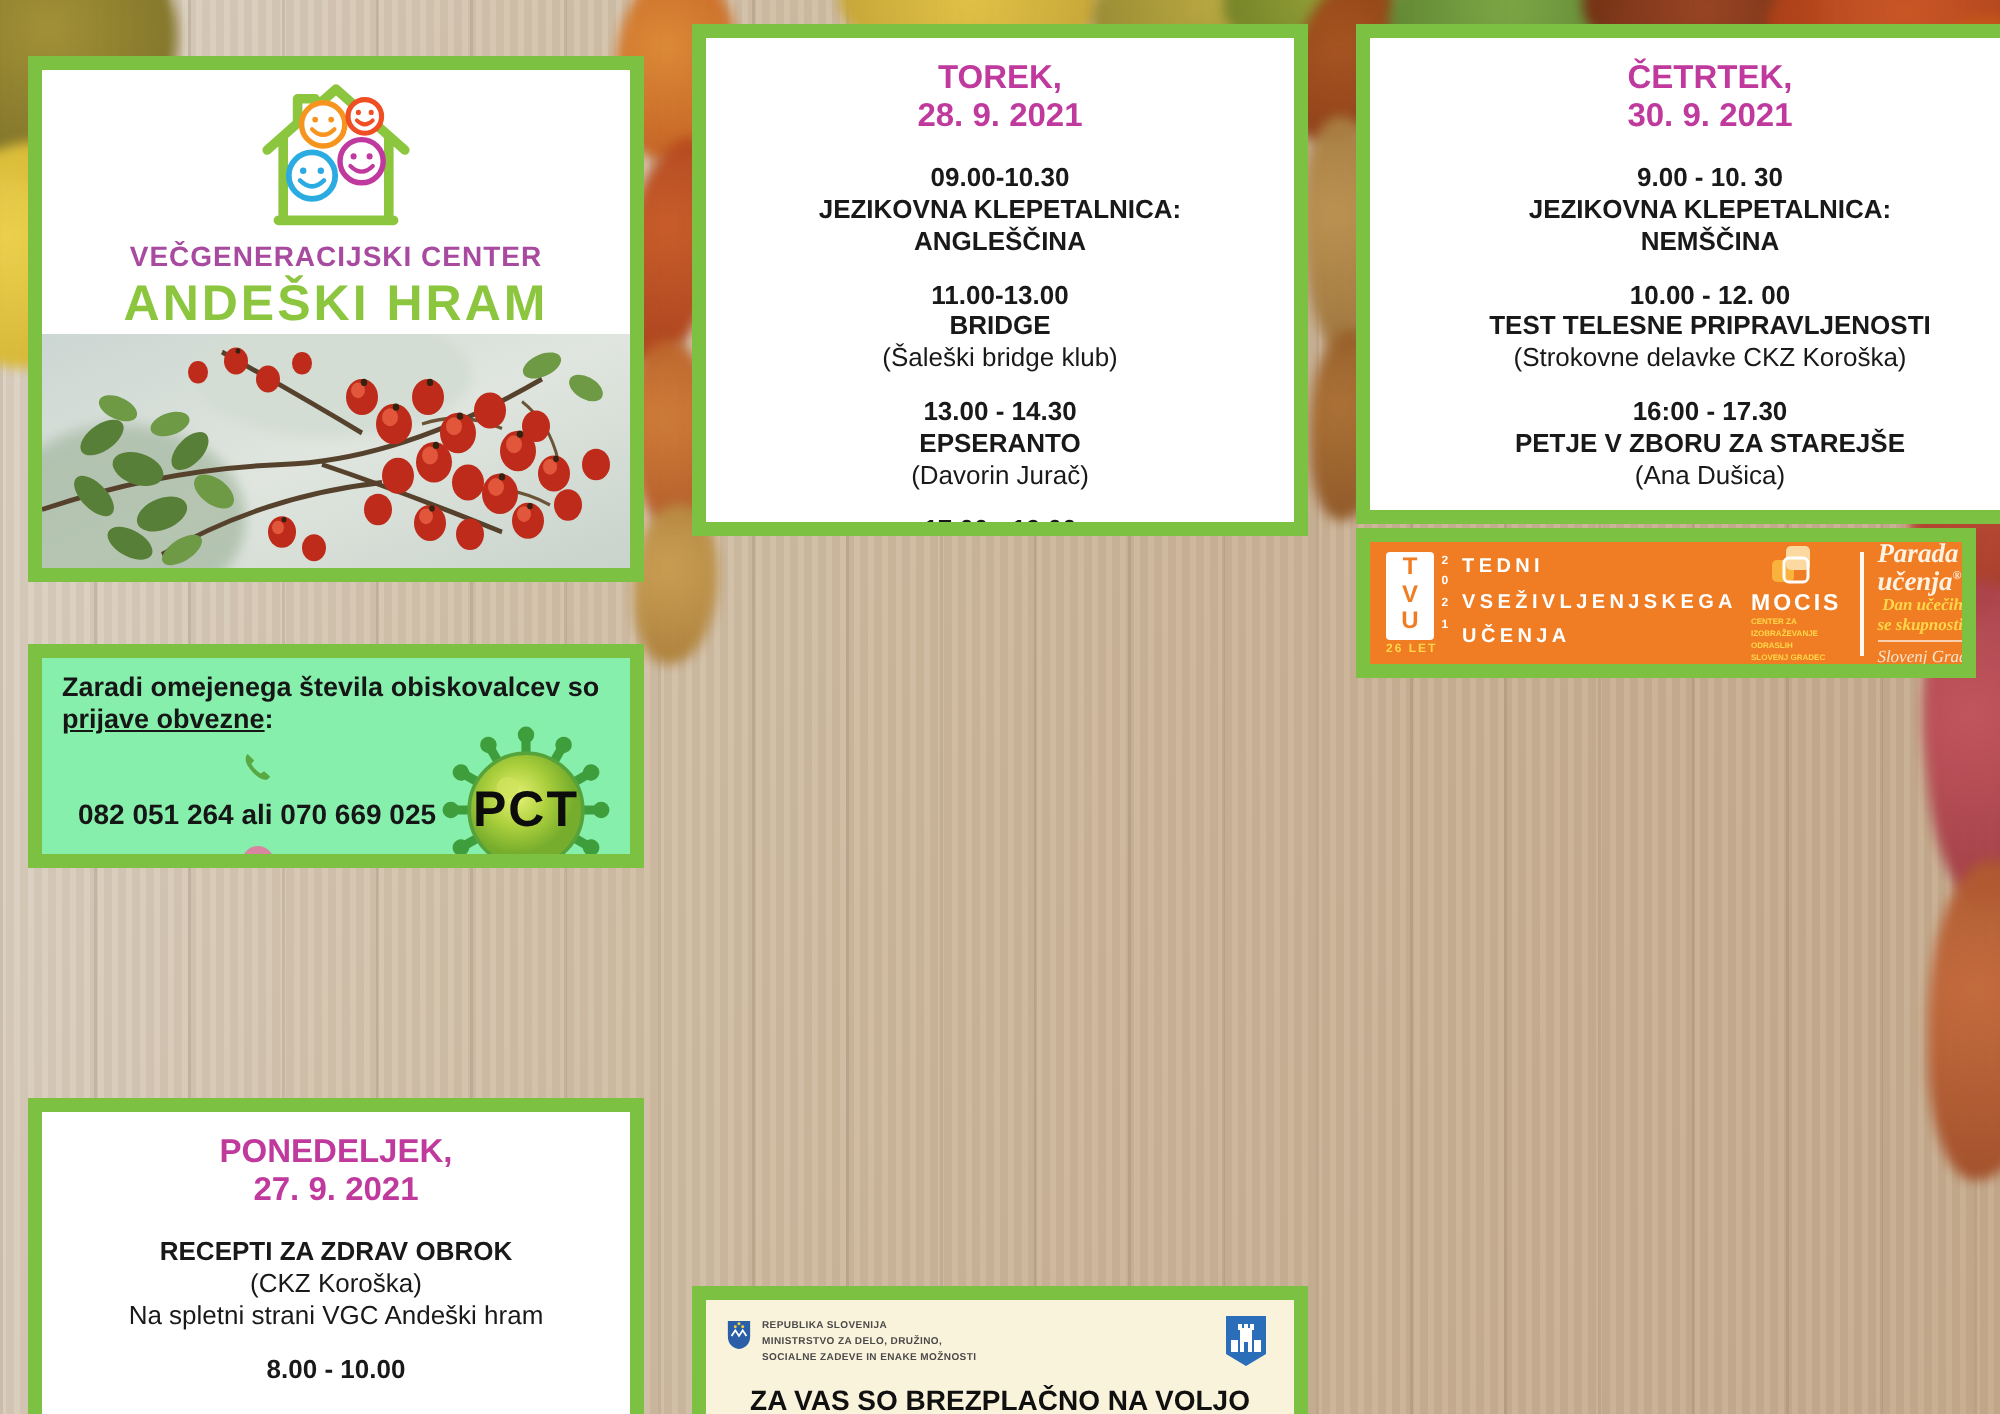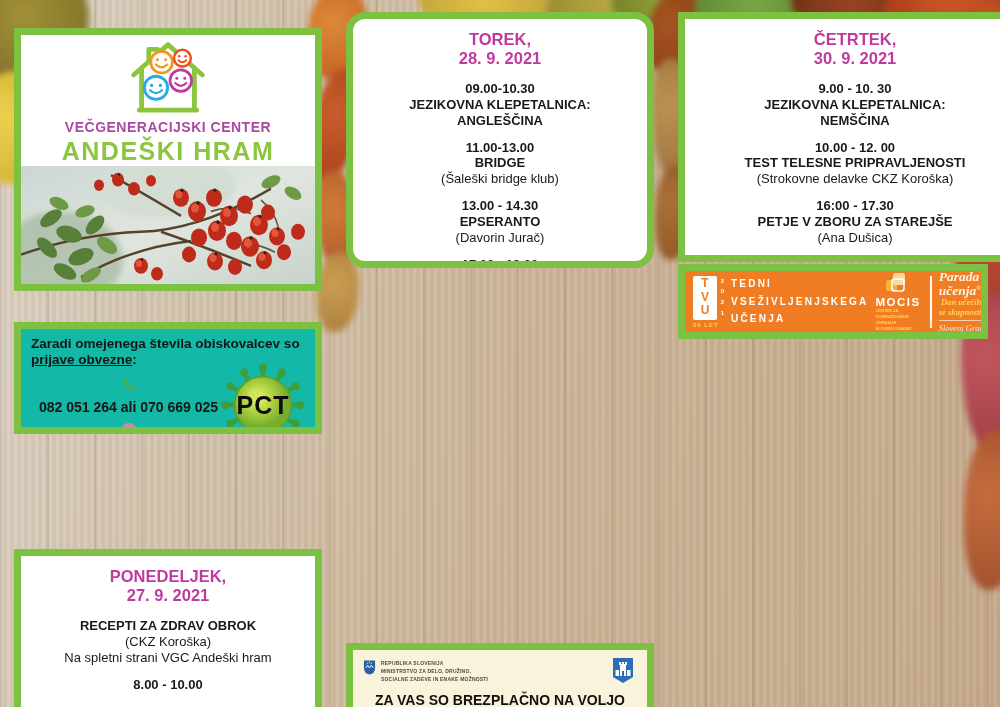--- a/index.html
+++ b/index.html
@@ -25,21 +25,21 @@
   .n{font-weight:400}
   .ev3 .event{margin-bottom:11px}
   
   #card-header{display:flex;flex-direction:column;}
   .logo-wrap{text-align:center;padding-top:4px;}
   .org1{font-size:14px;font-weight:700;color:#a84a9f;letter-spacing:.5px;text-align:center;}
   .org2{font-size:25px;font-weight:700;color:#8cc63f;letter-spacing:1.5px;text-align:center;margin-top:2px;}
   .band{background:#8cc63f;color:#fff;font-weight:700;text-align:center;font-size:19px;line-height:1.25;padding:3px 0;margin-top:5px;letter-spacing:1px;}
   .photo{display:block;width:100%;flex:1 1 auto;}
   
-  #card-contact{background:#14b8a6;padding:7px 10px;}
+  #card-contact{background:#86efac;padding:7px 10px;}
   .intro{font-size:13.5px;font-weight:700;line-height:1.2;color:#161616;}
   .intro .u{text-decoration:underline;}
   .c-row{display:flex;align-items:center;gap:8px;margin-top:8px;width:195px;font-size:14px;font-weight:700;color:#161616;flex-direction:column;}
   .c-icon{flex:0 0 auto;display:block;}
   .pct-badge{position:absolute;right:8px;top:32px;width:88px;height:88px;}
   .pct-badge .pct-label{position:absolute;inset:0;display:flex;align-items:center;justify-content:center;font-size:25px;font-weight:700;color:#0c0c0c;letter-spacing:1px;}
   
   #card-info{background:#faf3dc;text-align:center;padding:8px 10px;}
   .ministry{position:absolute;left:10px;top:9px;display:flex;gap:5px;text-align:left;align-items:flex-start;}
   .ministry-text div{font-size:5px;color:#4a4a4a;line-height:1.6;letter-spacing:.2px;font-weight:700;}
@@ -283,21 +283,21 @@
     <div class="n">(CKZ Koroška)</div>
     <div class="n">Na spletni strani VGC Andeški hram</div>
   </div>
   <div class="event">
     <div class="t">8.00 - 10.00</div>
 
   </div>
 
 </section>
 
-<section class="card day-card ev3" style="left:346px;top:12px;width:308px;height:256px;border-radius:19px;">
+<section class="card day-card ev3" style="left:346px;top:12px;width:308px;height:256px;">
   <div class="day-title">
     <div>TOREK,</div>
       <div>28. 9. 2021</div>
   </div>
   <div class="event">
     <div class="t">09.00-10.30</div>
     <div class="tt">JEZIKOVNA KLEPETALNICA:</div>
     <div class="tt">ANGLEŠČINA</div>
   </div>
   <div class="event">

